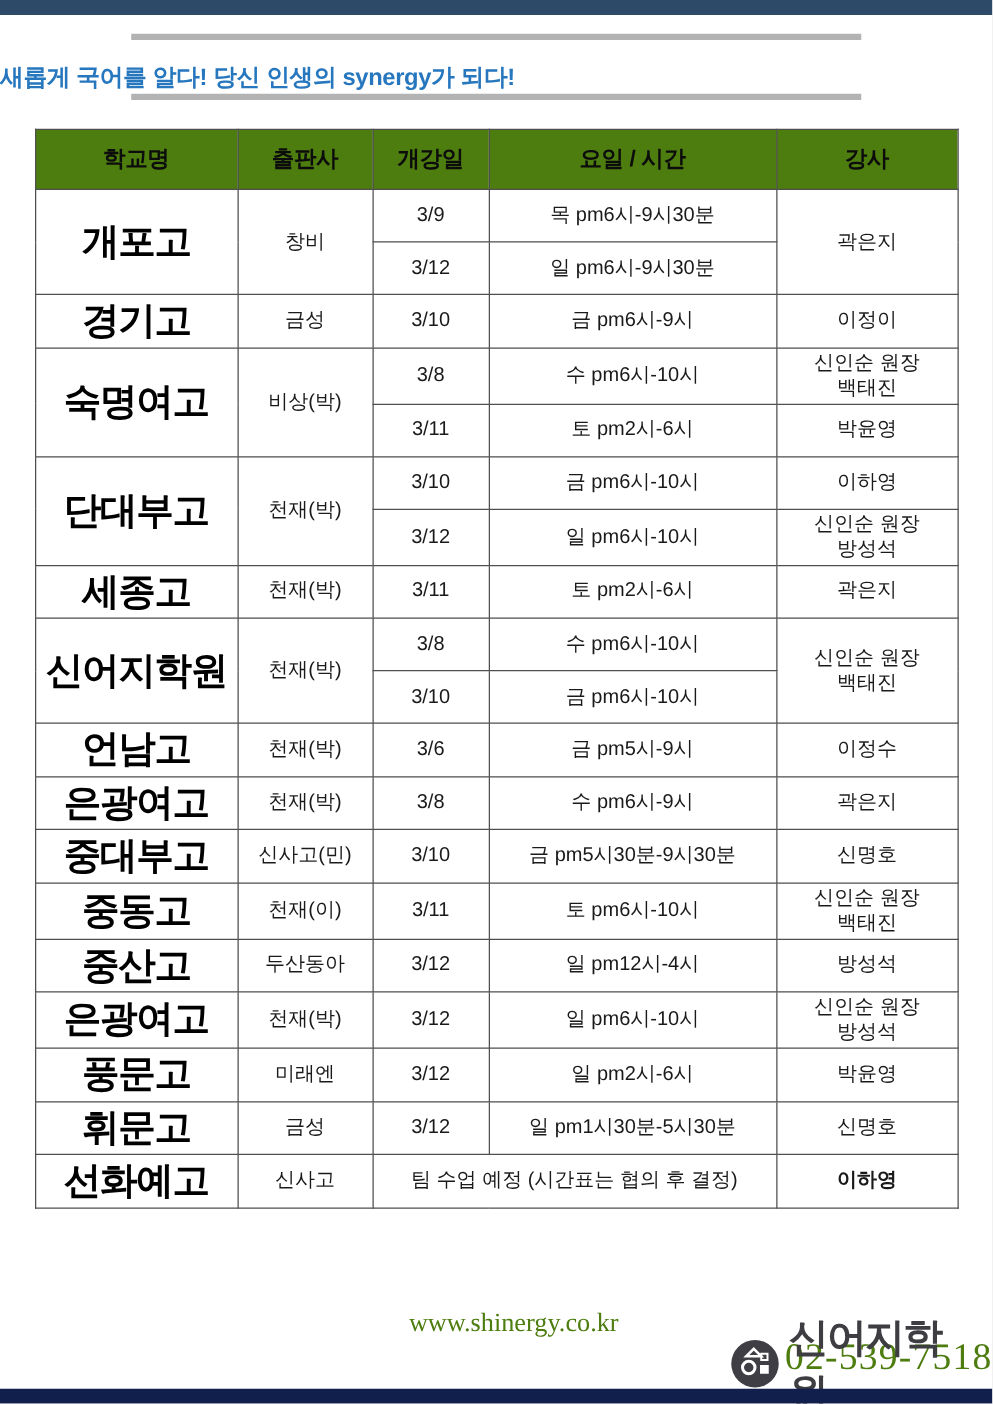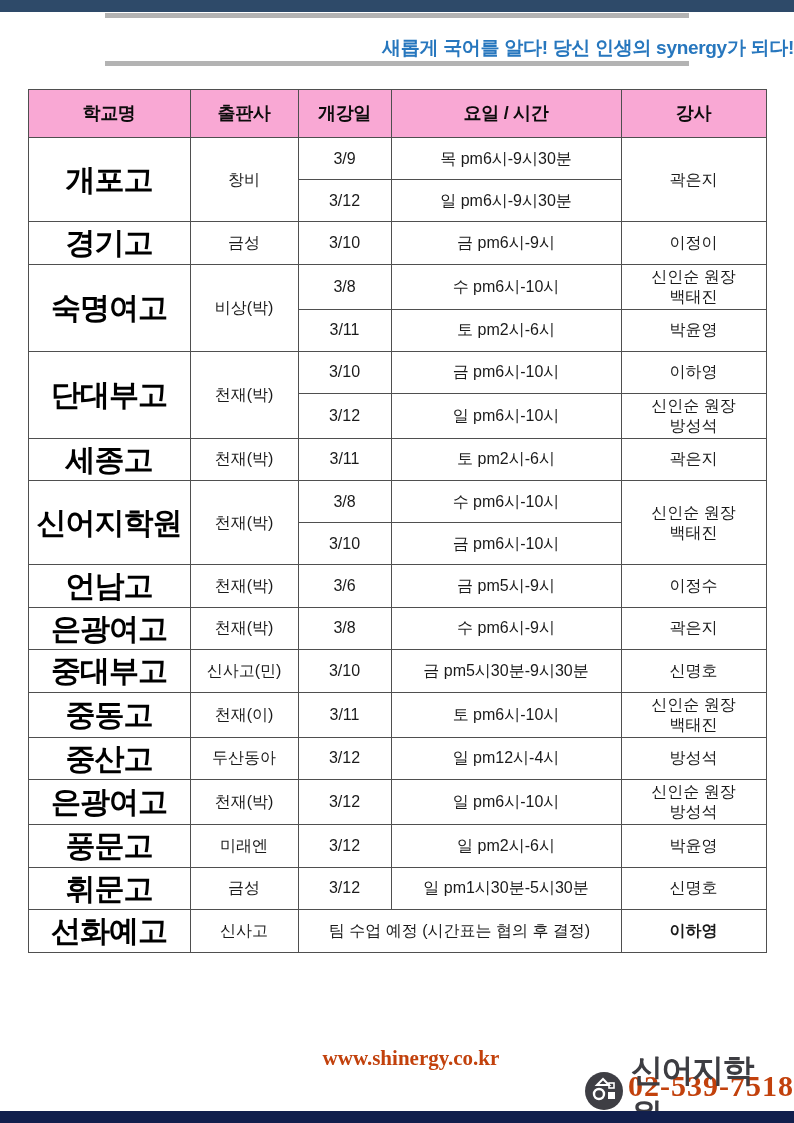--- a/index.html
+++ b/index.html
@@ -4,50 +4,50 @@
 <style>
   html,body{margin:0;padding:0;background:#e8e8e8;}
   .page{
     position:relative;width:794px;height:1123px;margin:0 auto;
     background:#ffffff;overflow:hidden;
     font-family:"Liberation Sans", sans-serif;color:#111;
   }
   .topbar{position:absolute;top:0;left:0;width:100%;height:12px;background:#2e4a69;}
   .bottombar{position:absolute;bottom:0;left:0;width:100%;height:12px;background:#111f4d;}
 
-  .header-block{padding-top:13px;text-align:right;}
+  .header-block{padding-top:27px;text-align:left;}
   .rule{width:584px;height:5px;background:#b3b3b3;margin:0 auto;}
   .subtitle{
     margin-top:17px;font-size:19px;font-weight:bold;color:#2777be;
     letter-spacing:-0.3px;
   }
   .title{
     margin-top:8px;margin-bottom:16px;font-size:42px;font-weight:bold;
     color:#1e3564;letter-spacing:0.5px;
   }
 
   table.schedule{
     width:738px;margin:23px auto 0 auto;border-collapse:collapse;table-layout:fixed;
   }
   table.schedule th, table.schedule td{
     border:1.5px solid #4f4f4f;text-align:center;vertical-align:middle;
     padding:2px 4px;white-space:pre-line;line-height:1.25;
   }
   table.schedule th{
-    background:#f9a8d4;font-size:18px;font-weight:bold;color:#0c0c0c;
+    background:#4d7c0f;font-size:18px;font-weight:bold;color:#0c0c0c;
     height:43px;letter-spacing:-0.3px;
   }
   table.schedule tbody tr{height:42px;}
   td.school{font-size:30px;font-weight:900;color:#000;letter-spacing:-1px;}
   td.cell{font-size:16px;color:#1a1a1a;}
   td.bold{font-weight:bold;}
 
   .footer{position:absolute;top:1046px;left:0;width:100%;}
   .contact{
-    text-align:center;font-family:"Liberation Serif", serif;font-weight:bold;color:#c2410c;margin-left:28px;
+    text-align:center;font-family:"Liberation Serif", serif;font-weight:normal;color:#4d7c0f;margin-left:28px;
   }
   .site{font-size:21px;line-height:1.15;}
   .phone{font-size:30px;line-height:1.05;letter-spacing:1px;text-align:right;}
   .logo{position:absolute;right:20px;top:3px;width:190px;}
   .logo-row{display:flex;align-items:center;justify-content:flex-start;gap:7px;}
   .logo-text{
     font-size:32px;font-weight:bold;color:#3d3d42;letter-spacing:-1.5px;
     font-family:"Liberation Sans", sans-serif;
   }
 </style>

